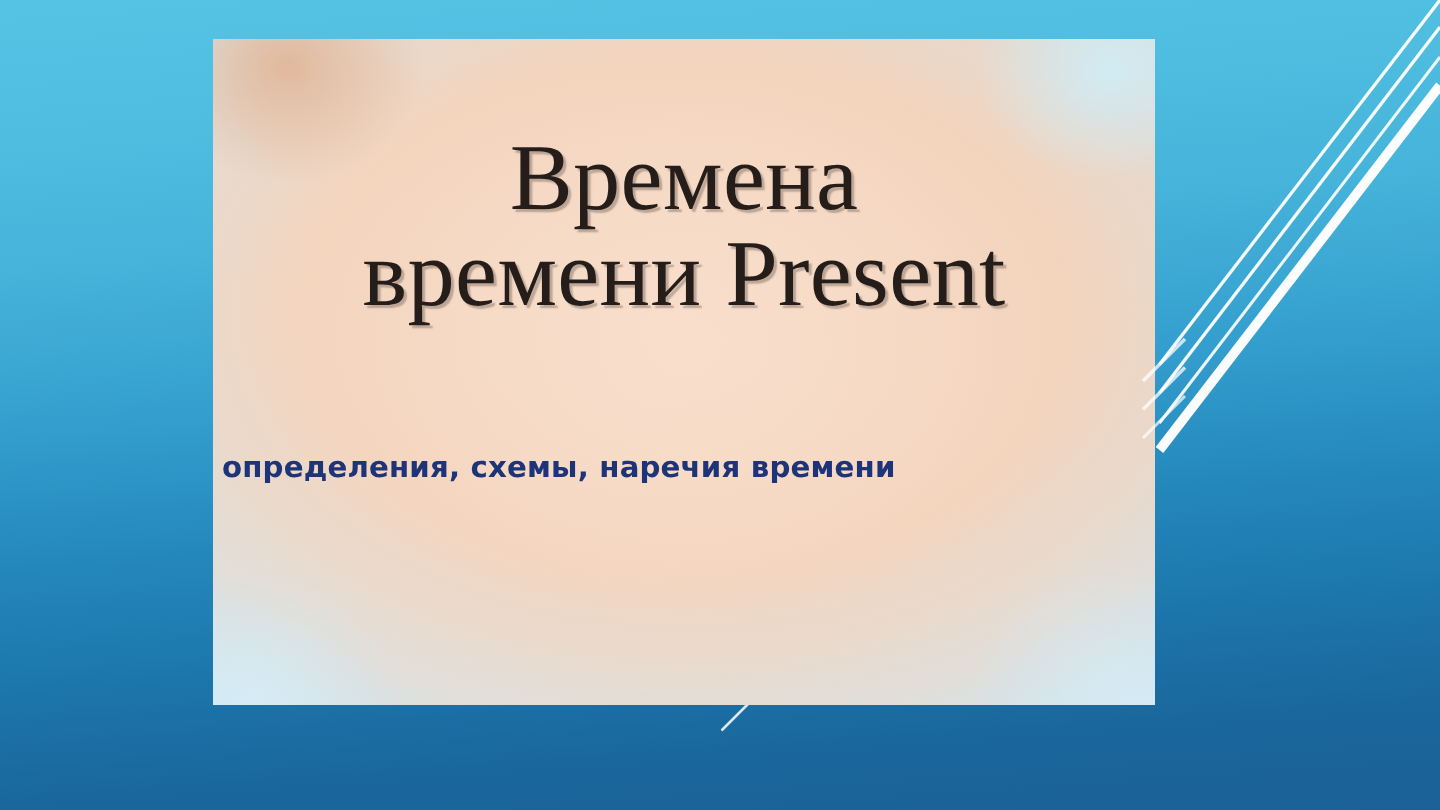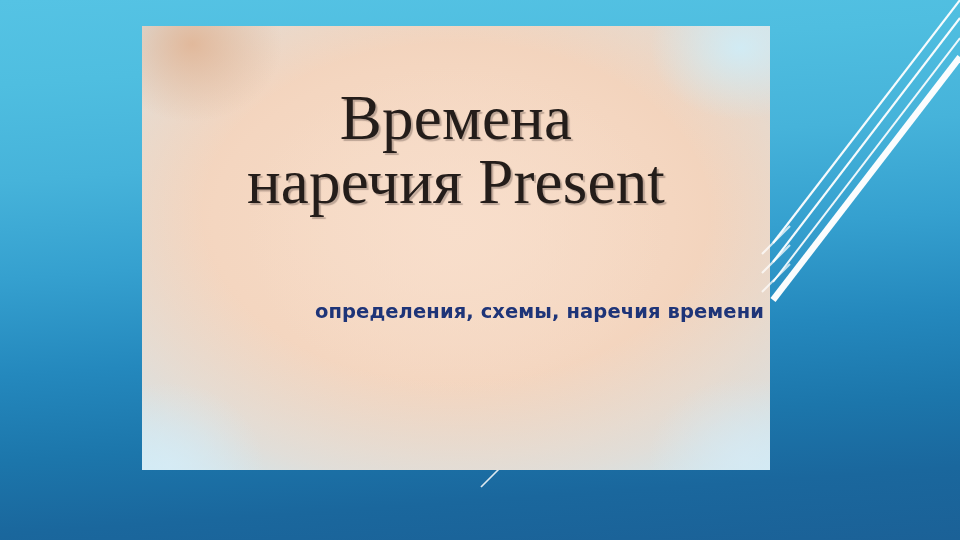--- a/index.html
+++ b/index.html
@@ -123,21 +123,21 @@
     color: #241d1a;
     text-shadow: 2px 2px 1px rgba(120,100,92,0.45);
     white-space: pre-line;
   }
 
   #slide-subtitle {
     position: absolute;
     left: 6px;
     top: 274px;
     width: 616px;
-    text-align: right;
+    text-align: left;
     font-family: "DejaVu Sans", "Liberation Sans", sans-serif;
     font-size: 19.5px;
     font-weight: bold;
     letter-spacing: 0.1px;
     color: #1e3478;
   }
 </style>
 </head>
 <body>
 
@@ -155,21 +155,21 @@
 
   <div id="content-panel">
     <div class="panel-tint" id="tint-tl"></div>
     <div class="panel-tint" id="tint-tr"></div>
     <div class="panel-tint" id="tint-bl"></div>
     <div class="panel-tint" id="tint-br"></div>
     <div class="panel-tint" id="tint-core"></div>
 
     <div id="text-block">
       <div id="slide-title">Времена
-наречия Present</div>
+времени Present</div>
       <div id="slide-subtitle">определения, схемы, наречия времени</div>
     </div>
   </div>
 
   <svg id="deco-lines-front" viewBox="0 0 960 540" width="960" height="540" aria-hidden="true">
     <g stroke="#ffffff" fill="none">
       <line x1="762" y1="254" x2="790" y2="226" stroke-width="2.2" opacity="0.75"></line>
       <line x1="762" y1="273" x2="790" y2="245" stroke-width="2.2" opacity="0.75"></line>
       <line x1="762" y1="292" x2="790" y2="264" stroke-width="2.0" opacity="0.70"></line>
     </g>

